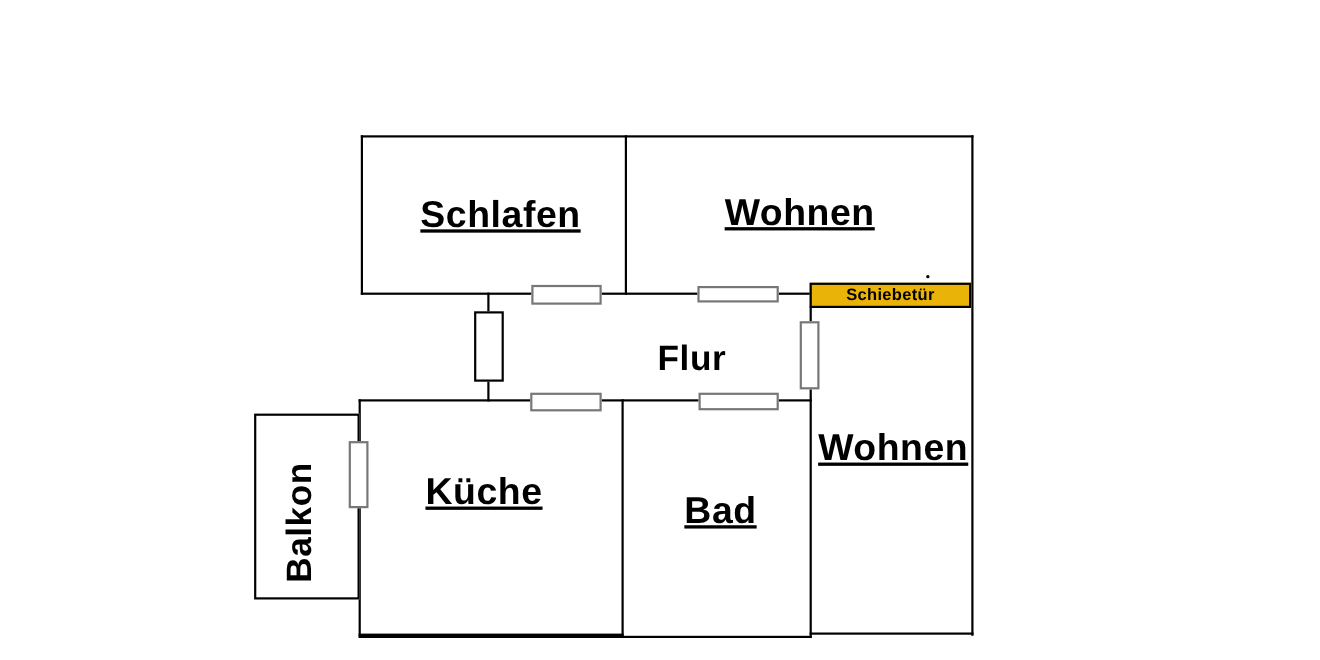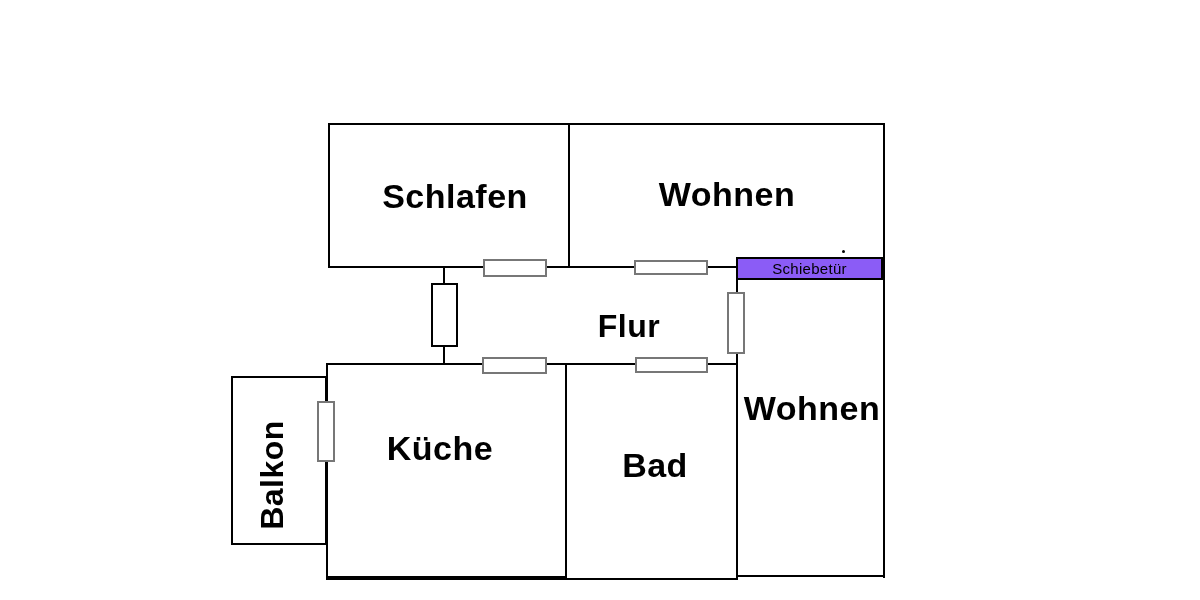--- a/index.html
+++ b/index.html
@@ -19,28 +19,28 @@
   .box {
     position:absolute; background:#fff;
     border:2px solid var(--wall,#000);
     box-sizing:border-box;
   }
   .room-label {
     position:absolute; transform:translate(-50%,-50%);
     font-weight:bold; color:var(--text,#000);
     white-space:nowrap; letter-spacing:0.5px;
   }
-  .room-label--big   { font-size:34px; }
+  .room-label--big   { font-size:34px;text-decoration:underline; }
   .room-label--mid   { font-size:32px; }
   .room-label--rot   { transform:translate(-50%,-50%) rotate(-90deg); }
   .slide-box {
-    position:absolute; background:#8b5cf6;
+    position:absolute; background:#eab308;
     border:2px solid var(--wall,#000); box-sizing:border-box;
     display:flex; align-items:center; justify-content:center;
-    font-weight:normal; font-size:15px; color:var(--text,#000);
+    font-weight:bold; font-size:15px; color:var(--text,#000);
     letter-spacing:0.3px;
   }
   .dot { position:absolute; width:3px; height:3px; background:var(--wall,#000); border-radius:50%; }
 </style>
 </head>
 <body>
 
 <div class="canvas">
 
   <div class="wall" style="left:328px; top:123px; width:557px; height:2px;"></div>

